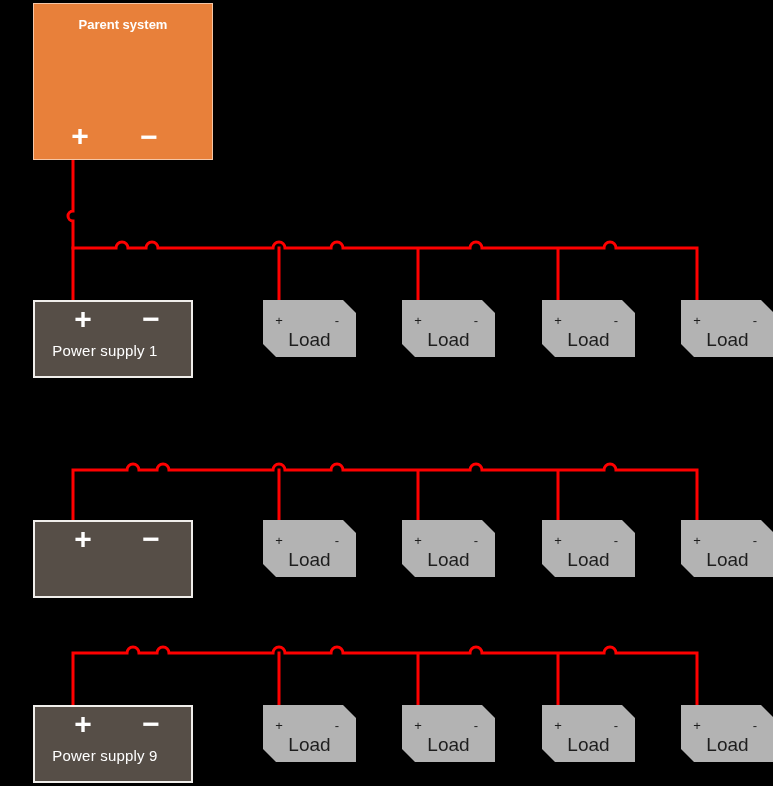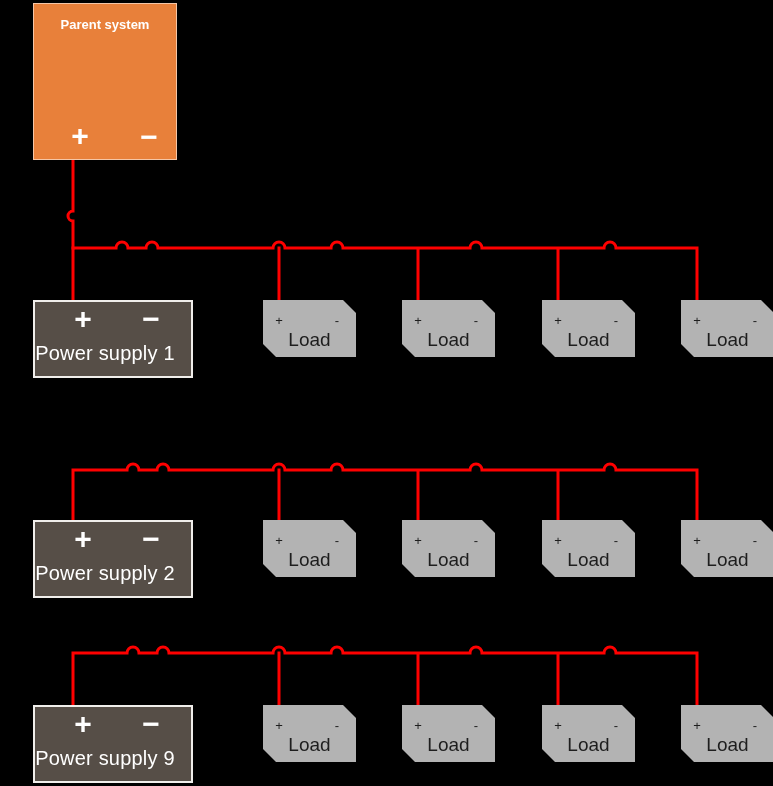--- a/index.html
+++ b/index.html
@@ -14,21 +14,21 @@
     background:#e8803a;
     border:1px solid rgba(255,255,255,0.55);
     color:#ffffff;
   }
   .ptitle{ text-align:center;padding-top:11px;font-size:13px;font-weight:600;line-height:1.5;}
   .supply{
     background:#564e47;
     border:2px solid #f0eeeb;
     color:#ffffff;
   }
-  .slabel{position:absolute;left:0;right:16px;top:40px;text-align:center;font-size:20px;letter-spacing:0.2px;}
+  .slabel{position:absolute;left:0;right:16px;top:40px;text-align:center;font-size:15px;letter-spacing:0.2px;}
   .load{
     background:#b3b3b3;color:#1e1e1e;
     clip-path:polygon(0 0, calc(100% - 13px) 0, 100% 13px, 100% 100%, 13px 100%, 0 calc(100% - 13px));
     filter:drop-shadow(-1px 1px 0 #828282);
   }
   .llabel{position:absolute;left:0;right:0;top:29px;text-align:center;font-size:19px;}
   .sign{position:absolute;transform:translate(-50%,-50%);line-height:1;white-space:nowrap;}
   .sign.big{font-size:30px;font-weight:700;}
   .sign.small{font-size:13px;font-weight:400;}
 </style>
@@ -37,21 +37,21 @@
 
 <div id="canvas">
 
   <svg id="wires" width="773" height="786" viewBox="0 0 773 786">
       <path d="M 73 160 V 211 A 5 5 0 0 0 73 221 V 248" fill="none" stroke="#ff0000" stroke-width="3" stroke-linecap="square"></path>
       <path d="M 73 248 L 116 248 A 6 6 0 0 1 128 248 L 146 248 A 6 6 0 0 1 158 248 L 273 248 A 6 6 0 0 1 285 248 L 331 248 A 6 6 0 0 1 343 248 L 470 248 A 6 6 0 0 1 482 248 L 604 248 A 6 6 0 0 1 616 248 L 697 248 M 73 248 V 300 M 279 248 V 300 M 418 248 V 300 M 558 248 V 300 M 697 248 V 300" fill="none" stroke="#ff0000" stroke-width="3" stroke-linecap="square"></path>
       <path d="M 73 470 L 127 470 A 6 6 0 0 1 139 470 L 157 470 A 6 6 0 0 1 169 470 L 273 470 A 6 6 0 0 1 285 470 L 331 470 A 6 6 0 0 1 343 470 L 470 470 A 6 6 0 0 1 482 470 L 604 470 A 6 6 0 0 1 616 470 L 697 470 M 73 470 V 520 M 279 470 V 520 M 418 470 V 520 M 558 470 V 520 M 697 470 V 520" fill="none" stroke="#ff0000" stroke-width="3" stroke-linecap="square"></path>
       <path d="M 73 653 L 127 653 A 6 6 0 0 1 139 653 L 157 653 A 6 6 0 0 1 169 653 L 273 653 A 6 6 0 0 1 285 653 L 331 653 A 6 6 0 0 1 343 653 L 470 653 A 6 6 0 0 1 482 653 L 604 653 A 6 6 0 0 1 616 653 L 697 653 M 73 653 V 705 M 279 653 V 705 M 418 653 V 705 M 558 653 V 705 M 697 653 V 705" fill="none" stroke="#ff0000" stroke-width="3" stroke-linecap="square"></path>
     </svg>
 
-  <div id="parent-box" class="box parent" style="left: 33px; top: 3px; width: 144px; height: 157px;">
+  <div id="parent-box" class="box parent" style="left: 33px; top: 3px; width: 180px; height: 157px;">
     <div class="ptitle">
       <div>Parent system</div>
     </div>
     <span class="sign big" id="parent-plus" style="left: 46px; top: 132px;">+</span>
     <span class="sign big" id="parent-minus" style="left: 115px; top: 133px;">−</span>
   </div>
 
   <div id="boxes">
       <div class="box supply" style="left: 33px; top: 300px; width: 160px; height: 78px;">
         <span class="sign big" style="left: 48px; top: 17px;">+</span>
@@ -74,21 +74,20 @@
         <div class="llabel">Load</div>
       </div>
       <div class="box load" style="left: 681px; top: 300px; width: 93px; height: 57px;">
         <span class="sign small" style="left: 16px; top: 20px;">+</span>
         <span class="sign small" style="left: 74px; top: 20px;">-</span>
         <div class="llabel">Load</div>
       </div>
       <div class="box supply" style="left: 33px; top: 520px; width: 160px; height: 78px;">
         <span class="sign big" style="left: 48px; top: 17px;">+</span>
         <span class="sign big" style="left: 116px; top: 17px;">−</span>
-        <div class="slabel">Power supply 2</div>
       </div>
       <div class="box load" style="left: 263px; top: 520px; width: 93px; height: 57px;">
         <span class="sign small" style="left: 16px; top: 20px;">+</span>
         <span class="sign small" style="left: 74px; top: 20px;">-</span>
         <div class="llabel">Load</div>
       </div>
       <div class="box load" style="left: 402px; top: 520px; width: 93px; height: 57px;">
         <span class="sign small" style="left: 16px; top: 20px;">+</span>
         <span class="sign small" style="left: 74px; top: 20px;">-</span>
         <div class="llabel">Load</div>

